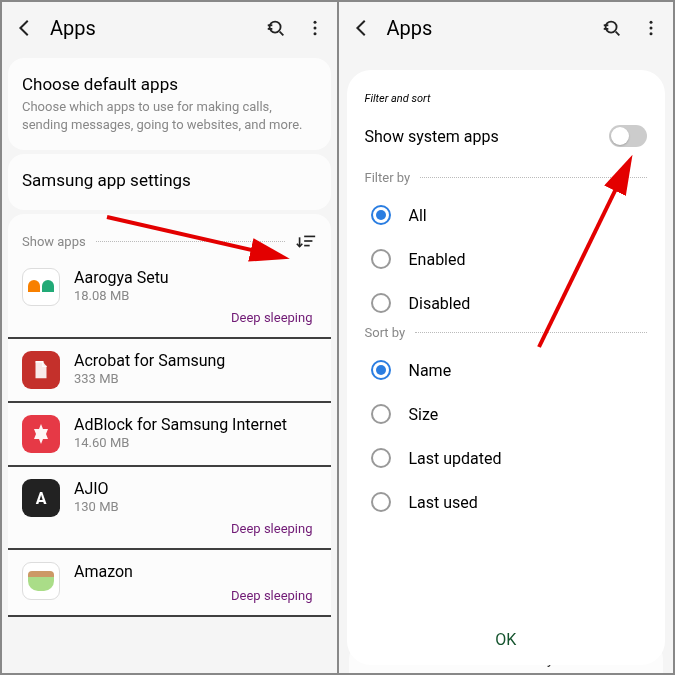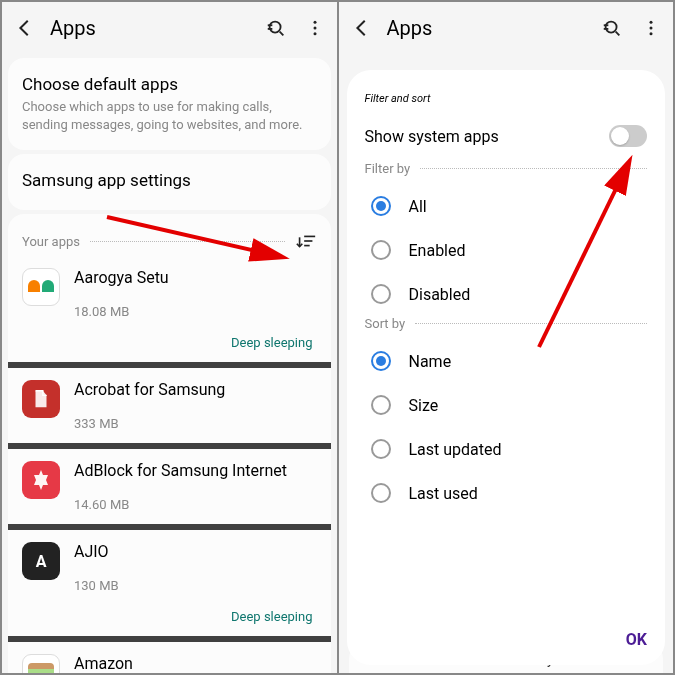--- a/index.html
+++ b/index.html
@@ -14,47 +14,47 @@
     .section-card { background: #fcfcfc; margin: 4px 6px; border-radius: 16px; padding: 16px 14px; }
     .section-title { font-size: 17px; color: #000; font-weight: 400; margin-bottom: 4px; }
     .section-sub { font-size: 13px; color: #888; line-height: 1.4; }
     
     .your-apps-card { background: #fcfcfc; margin: 4px 6px 0; border-radius: 16px 16px 0 0; padding: 0; }
     .your-apps-header { display: flex; align-items: center; padding: 16px 14px 4px; position: relative; }
     .your-apps-label { font-size: 13px; color: #888; }
     .dotted-line { flex: 1; border-bottom: 1px dotted #bbb; margin: 0 10px; }
     .sort-icon { cursor: pointer; }
     
-    .app-item { display: flex; align-items: flex-start; padding: 12px 14px; border-bottom: 6px solid #404040; }
+    .app-item { display: flex; align-items: flex-start; padding: 12px 14px; border-bottom: 2px solid #404040; }
     .app-icon { width: 38px; height: 38px; border-radius: 9px; margin-right: 14px; flex-shrink: 0; display: flex; align-items: center; justify-content: center; font-size: 20px; color: #fff; }
     .app-info { flex: 1; }
     .app-name { font-size: 16px; color: #000; }
-    .app-size { font-size: 13px; color: #888; margin-top: 17px; }
-    .app-status { text-align: right; font-size: 13px; color: #0f766e; margin-top: 16px; padding-right: 4px; }
+    .app-size { font-size: 13px; color: #888; margin-top: 1px; }
+    .app-status { text-align: right; font-size: 13px; color: #701a75; margin-top: 7px; padding-right: 4px; }
     
     .arrow { position: absolute; pointer-events: none; }
     
     
     .modal { position: absolute; left: 8px; right: 8px; top: 68px; bottom: 8px; background: #fff; border-radius: 24px; padding: 22px 18px 0; display: flex; flex-direction: column; }
     .modal-title { font-size: 11px; color: #000; margin-bottom: 20px; font-style: italic; }
-    .toggle-row { display: flex; align-items: center; justify-content: space-between; margin-bottom: 14px; }
+    .toggle-row { display: flex; align-items: center; justify-content: space-between; margin-bottom: 23px; }
     .toggle-label { font-size: 16px; color: #000; }
     .toggle { width: 38px; height: 22px; background: #ccc; border-radius: 11px; position: relative; cursor: pointer; }
     .toggle::after { content: ''; position: absolute; width: 18px; height: 18px; background: #fff; border-radius: 50%; top: 2px; left: 2px; box-shadow: 0 1px 2px rgba(0,0,0,0.2); }
     
     .filter-section-label { font-size: 13px; color: #888; margin-bottom: 8px; display: flex; align-items: center; }
     .filter-section-label .dotted-line { margin-left: 10px; margin-right: 0; }
     
     .radio-item { display: flex; align-items: center; padding: 12px 0 12px 6px; cursor: pointer; }
     .radio { width: 20px; height: 20px; border: 2px solid #999; border-radius: 50%; margin-right: 18px; position: relative; flex-shrink: 0; }
     .radio.selected { border-color: #2a7de1; }
     .radio.selected::after { content: ''; position: absolute; width: 10px; height: 10px; background: #2a7de1; border-radius: 50%; top: 3px; left: 3px; }
     .radio-label { font-size: 16px; color: #000; }
     
-    .ok-btn { text-align: right; padding: 16px 0; font-size: 16px; font-weight: 700; color: #4c1d95; cursor: pointer; margin-top: auto; }
+    .ok-btn { text-align: center; padding: 16px 0; font-size: 16px; font-weight: 400; color: #14532d; cursor: pointer; margin-top: auto; }
     
     .bg-partial { position: absolute; bottom: 0; left: 10px; right: 10px; height: 28px; background: #fcfcfc; border-radius: 14px 14px 0 0; display: flex; align-items: center; justify-content: center; font-size: 14px; color: #333; overflow: hidden; }
   </style>
 </head>
 <body>
 
 <div class="pane">
   <div class="header">
     <span class="back-arrow">
       <svg viewBox="0 0 24 24" width="22" height="22" fill="none" stroke="#222" stroke-width="2.2">
@@ -85,21 +85,21 @@
     <div class="section-title">Choose default apps</div>
     <div class="section-sub">Choose which apps to use for making calls, sending messages, going to websites, and more.</div>
   </div>
 
   <div class="section-card">
     <div class="section-title">Samsung app settings</div>
   </div>
 
   <div class="your-apps-card">
     <div class="your-apps-header">
-      <span class="your-apps-label">Your apps</span>
+      <span class="your-apps-label">Show apps</span>
       <span class="dotted-line"></span>
       <span class="sort-icon icon">
         <svg viewBox="0 0 24 24" width="22" height="22" fill="none" stroke="#222" stroke-width="1.8">
             <polyline points="5,8 5,18"></polyline>
             <polyline points="2,15 5,18 8,15"></polyline>
             <line x1="10" y1="7" x2="22" y2="7"></line>
             <line x1="10" y1="12" x2="19" y2="12"></line>
             <line x1="10" y1="17" x2="16" y2="17"></line>
           </svg>
       </span>

